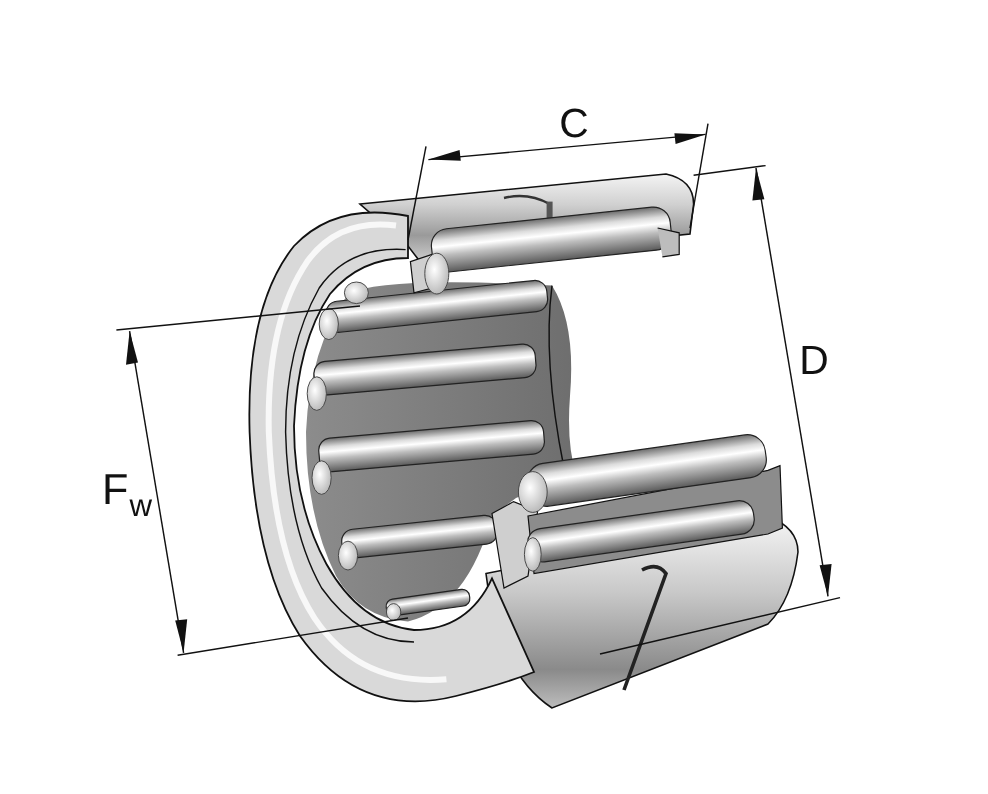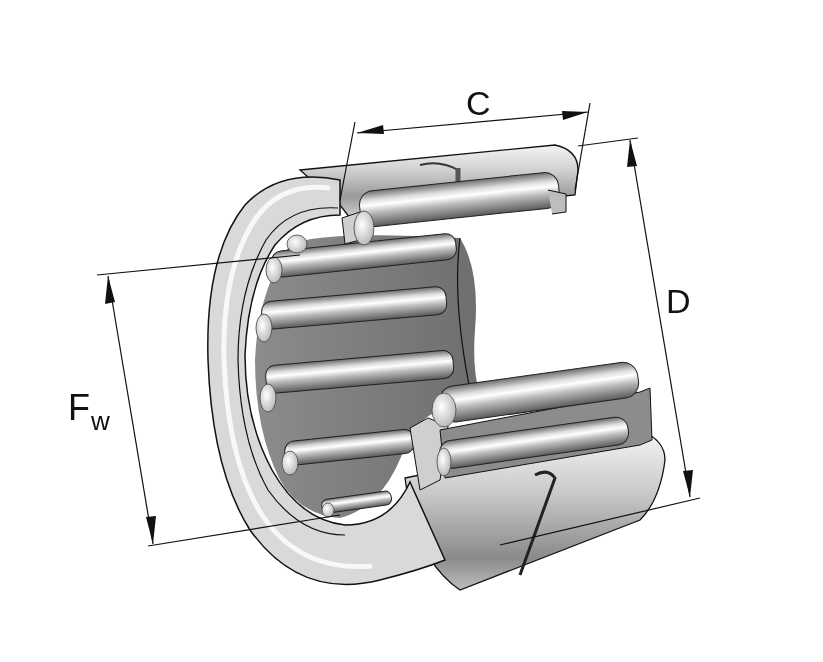--- a/index.html
+++ b/index.html
@@ -7,21 +7,21 @@
     #canvas { position: absolute; left: 0; top: 0; width: 823px; height: 662px; }
     .dim-label {
       position: absolute;
       font-family: "Liberation Sans", "DejaVu Sans", sans-serif;
       color: #111111;
       font-weight: 400;
       line-height: 1;
     }
     #label-c { left: 466px; top: 86px; font-size: 34px; }
     #label-d { left: 666px; top: 284px; font-size: 34px; }
-    #label-fw { left: 68px; top: 390px; font-size: 36px; }
+    #label-fw { left: 85px; top: 390px; font-size: 36px; }
     #label-fw .sub { font-size: 26px; position: relative; top: 10px; margin-left: 1px; }
   </style>
 </head>
 <body>
 
 <svg id="canvas" viewBox="0 0 823 662" xmlns="http://www.w3.org/2000/svg">
   <defs>
     <linearGradient id="gCup" x1="0" y1="0" x2="0" y2="1">
       <stop offset="0" stop-color="#f4f4f4"></stop>
       <stop offset="0.35" stop-color="#d0d0d0"></stop>

